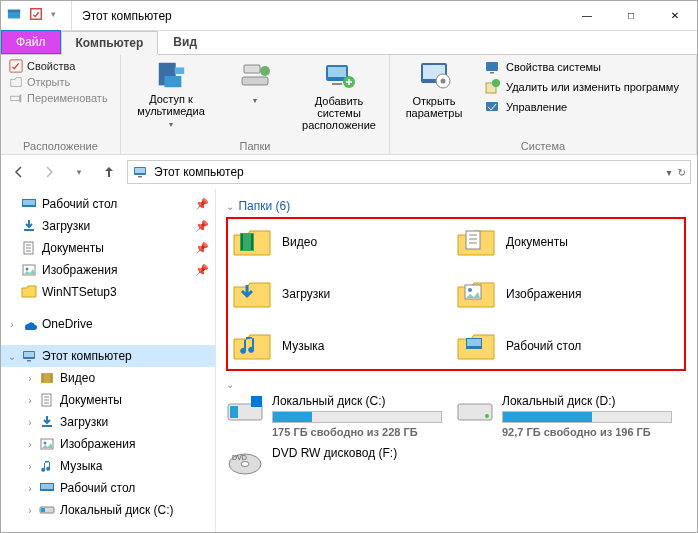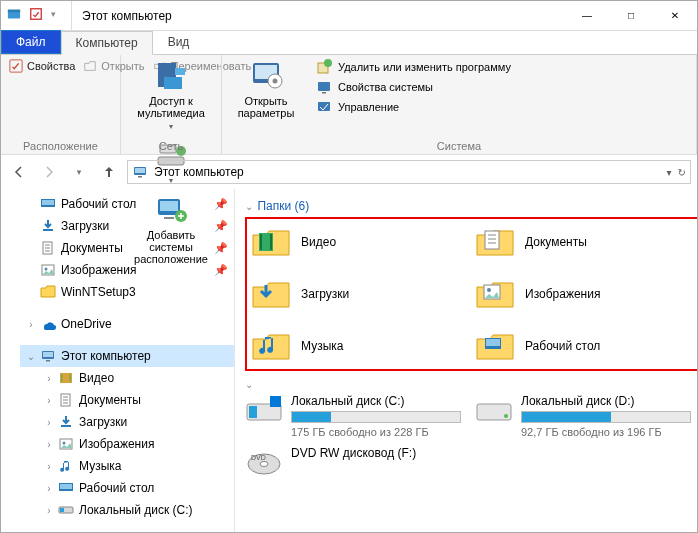--- a/index.html
+++ b/index.html
@@ -36,52 +36,52 @@
   .tb-win { display: flex; height: 100%; }
   .tb-win div {
     width: 44px; height: 100%;
     display: flex; align-items: center; justify-content: center;
     font-family: "Segoe MDL2 Assets", sans-serif;
     font-size: 10px;
   }
 
   
   .tabrow { height: 24px; display: flex; align-items: flex-end; border-bottom: 1px solid #ccc; }
-  .ftab { background:#1d4ed8; color:#fff; padding:4px 14px; border:1px solid #1979ca; }
-  .tab  { padding:4px 14px; border:1px solid transparent; color:#444; }
+  .ftab { background:#d946ef; color:#fff; padding:4px 14px; border:1px solid #1979ca; }
+  .tab  { padding:4px 14px; border:1px solid transparent; color:#444;font-weight:bold; }
   .tab.active { background:#f5f5f5; border:1px solid #ccc; border-bottom-color:#f5f5f5; position:relative; top:1px; }
 
   
   .ribbon { height:100px; display:flex; background:#f5f5f5; border-bottom:1px solid #ddd; }
   .rgroup { padding:4px 8px 2px 8px; border-right:1px solid #ddd; display:flex; flex-direction:column; justify-content:space-between; }
   .rgroup .glabel { font-size:11px; color:#777; text-align:center; padding-top:2px; }
-  .vbtns { display:flex; flex-direction:row; gap:8px; }
+  .vbtns { display:flex; flex-direction:column; gap:2px; }
   .vbtn { display:flex; align-items:center; gap:4px; color:#888; font-size:11px; }
   .vbtn.en { color:#222; }
   .vbtn svg { width:14px; height:14px; }
 
-  .bigbtns { display:flex; gap:6px; height:72px;flex-direction:column; }
+  .bigbtns { display:flex; gap:0; height:72px; }
   .bigbtn { width:84px; display:flex; flex-direction:column; align-items:center; justify-content:flex-start; gap:2px; text-align:center; font-size:11px; line-height:12px; }
   .bigbtn svg { width:34px; height:34px; }
   .bigbtn .dd { font-size:8px; color:#666; }
 
   .sysrows { display:flex; flex-direction:column; gap:4px; }
   .sysrow { display:flex; align-items:center; gap:6px; font-size:11px; }
   .sysrow svg { width:16px; height:16px; }
 
   
   .addrrow { height:34px; display:flex; align-items:center; gap:6px; padding:4px 6px; }
   .navbtn { width:24px; height:24px; display:flex; align-items:center; justify-content:center; color:#555; border-radius:2px; }
   .addrbox { flex:1; height:24px; border:1px solid #ccc; display:flex; align-items:center; gap:6px; padding:0 4px; }
   .addrbox svg { width:16px; height:16px; }
   .addrctl { margin-left:auto; display:flex; gap:6px; color:#666; font-size:10px; }
   .searchbox { width:80px; height:24px; border:1px solid #ccc; color:#888; padding:0 6px; display:flex; align-items:center; }
 
   
-  .body { display:flex; height: calc(533px - 30px - 24px - 100px - 34px - 2px); margin-left: 19px; }
+  .body { display:flex; height: calc(533px - 30px - 24px - 100px - 34px - 2px); }
   .nav { width:215px; border-right:1px solid #e5e5e5; overflow:hidden; position:relative; }
   .navscroll { overflow-y:auto; height:100%; }
   .navscroll::-webkit-scrollbar { width:16px; }
   .navscroll::-webkit-scrollbar-thumb { background:#c0c0c0; }
   .navscroll::-webkit-scrollbar-track { background:#f0f0f0; }
 
   .tree { padding:4px 0; }
   .tn { display:flex; align-items:center; gap:5px; height:22px; padding-left:20px; position:relative; }
   .tn.l2 { padding-left:38px; }
   .tn.sel { background:#cde8ff; }
@@ -100,21 +100,21 @@
   .fgrid { display:grid; grid-template-columns: 1fr 1fr; row-gap:18px; }
   .fitem { display:flex; align-items:center; gap:10px; }
   .fitem svg { width:40px; height:34px; }
 
   .drow { display:grid; grid-template-columns: 1fr 1fr; row-gap:8px; width:460px; }
   .ditem { display:flex; gap:8px; }
   .ditem svg { width:38px; height:34px; flex-shrink:0; }
   .dinfo { flex:1; display:flex; flex-direction:column; gap:3px; }
   .bar { width:170px; height:12px; border:1px solid #bcbcbc; background:#e9e9e9; position:relative; }
   .bar .fill { position:absolute; top:0; left:0; bottom:0; background:#26a0da; }
-  .dfree { color:#6a6a6a; font-size:11px; }
+  .dfree { color:#6a6a6a; font-size:11px;font-weight:bold; }
 
 </style>
 </head>
 <body>
 
 <div class="titlebar">
   <div class="tb-qat">
     <span><svg viewBox="0 0 16 16">
           <rect x="1" y="3" width="14" height="10" rx="1" fill="#3b97d3"></rect>
           <rect x="1" y="3" width="14" height="3" fill="#2c7db5"></rect>
@@ -189,48 +189,48 @@
         <svg viewBox="0 0 34 34">
             <rect x="4" y="6" width="22" height="16" rx="2" fill="#2b7bb9"></rect>
             <rect x="6" y="8" width="18" height="10" fill="#9cd1f0"></rect>
             <rect x="10" y="24" width="10" height="2" fill="#888"></rect>
             <circle cx="27" cy="23" r="6" fill="#5cb85c"></circle>
             <path d="M27 20v6M24 23h6" stroke="#fff" stroke-width="1.6"></path>
           </svg>
         <span>Добавить системы расположение</span>
       </div>
     </div>
-    <div class="glabel">Сеть</div>
+    <div class="glabel">Папки</div>
   </div>
 
   <div class="rgroup" style="flex:1">
     <div style="display:flex; gap:14px; align-items:flex-start;">
       <div class="bigbtn" style="width:72px">
         <svg viewBox="0 0 34 34">
             <rect x="4" y="4" width="26" height="20" rx="2" fill="#3b6ea5"></rect>
             <rect x="6" y="6" width="22" height="14" fill="#cfe6f7"></rect>
             <circle cx="26" cy="22" r="7" fill="#fff" stroke="#888"></circle>
             <circle cx="26" cy="22" r="2.5" fill="#888"></circle>
           </svg>
         <span>Открыть параметры</span>
       </div>
       <div class="sysrows">
         <div class="sysrow">
           <svg viewBox="0 0 16 16">
+              <rect x="2" y="3" width="12" height="9" rx="1" fill="#3b7ab5"></rect>
+              <rect x="6" y="13" width="4" height="1.5" fill="#777"></rect>
+            </svg>
+          <span>Свойства системы</span>
+        </div>
+        <div class="sysrow">
+          <svg viewBox="0 0 16 16">
               <rect x="2" y="4" width="10" height="10" fill="#f0e4b0" stroke="#b89b3a"></rect>
               <circle cx="12" cy="4" r="4" fill="#5cb85c"></circle>
             </svg>
           <span>Удалить или изменить программу</span>
-        </div>
-        <div class="sysrow">
-          <svg viewBox="0 0 16 16">
-              <rect x="2" y="3" width="12" height="9" rx="1" fill="#3b7ab5"></rect>
-              <rect x="6" y="13" width="4" height="1.5" fill="#777"></rect>
-            </svg>
-          <span>Свойства системы</span>
         </div>
         <div class="sysrow">
           <svg viewBox="0 0 16 16">
               <rect x="2" y="3" width="12" height="9" rx="1" fill="#3b7ab5"></rect>
               <path d="M4 8l3 3 5-6" stroke="#fff" fill="none"></path>
             </svg>
           <span>Управление</span>
         </div>
       </div>
     </div>

